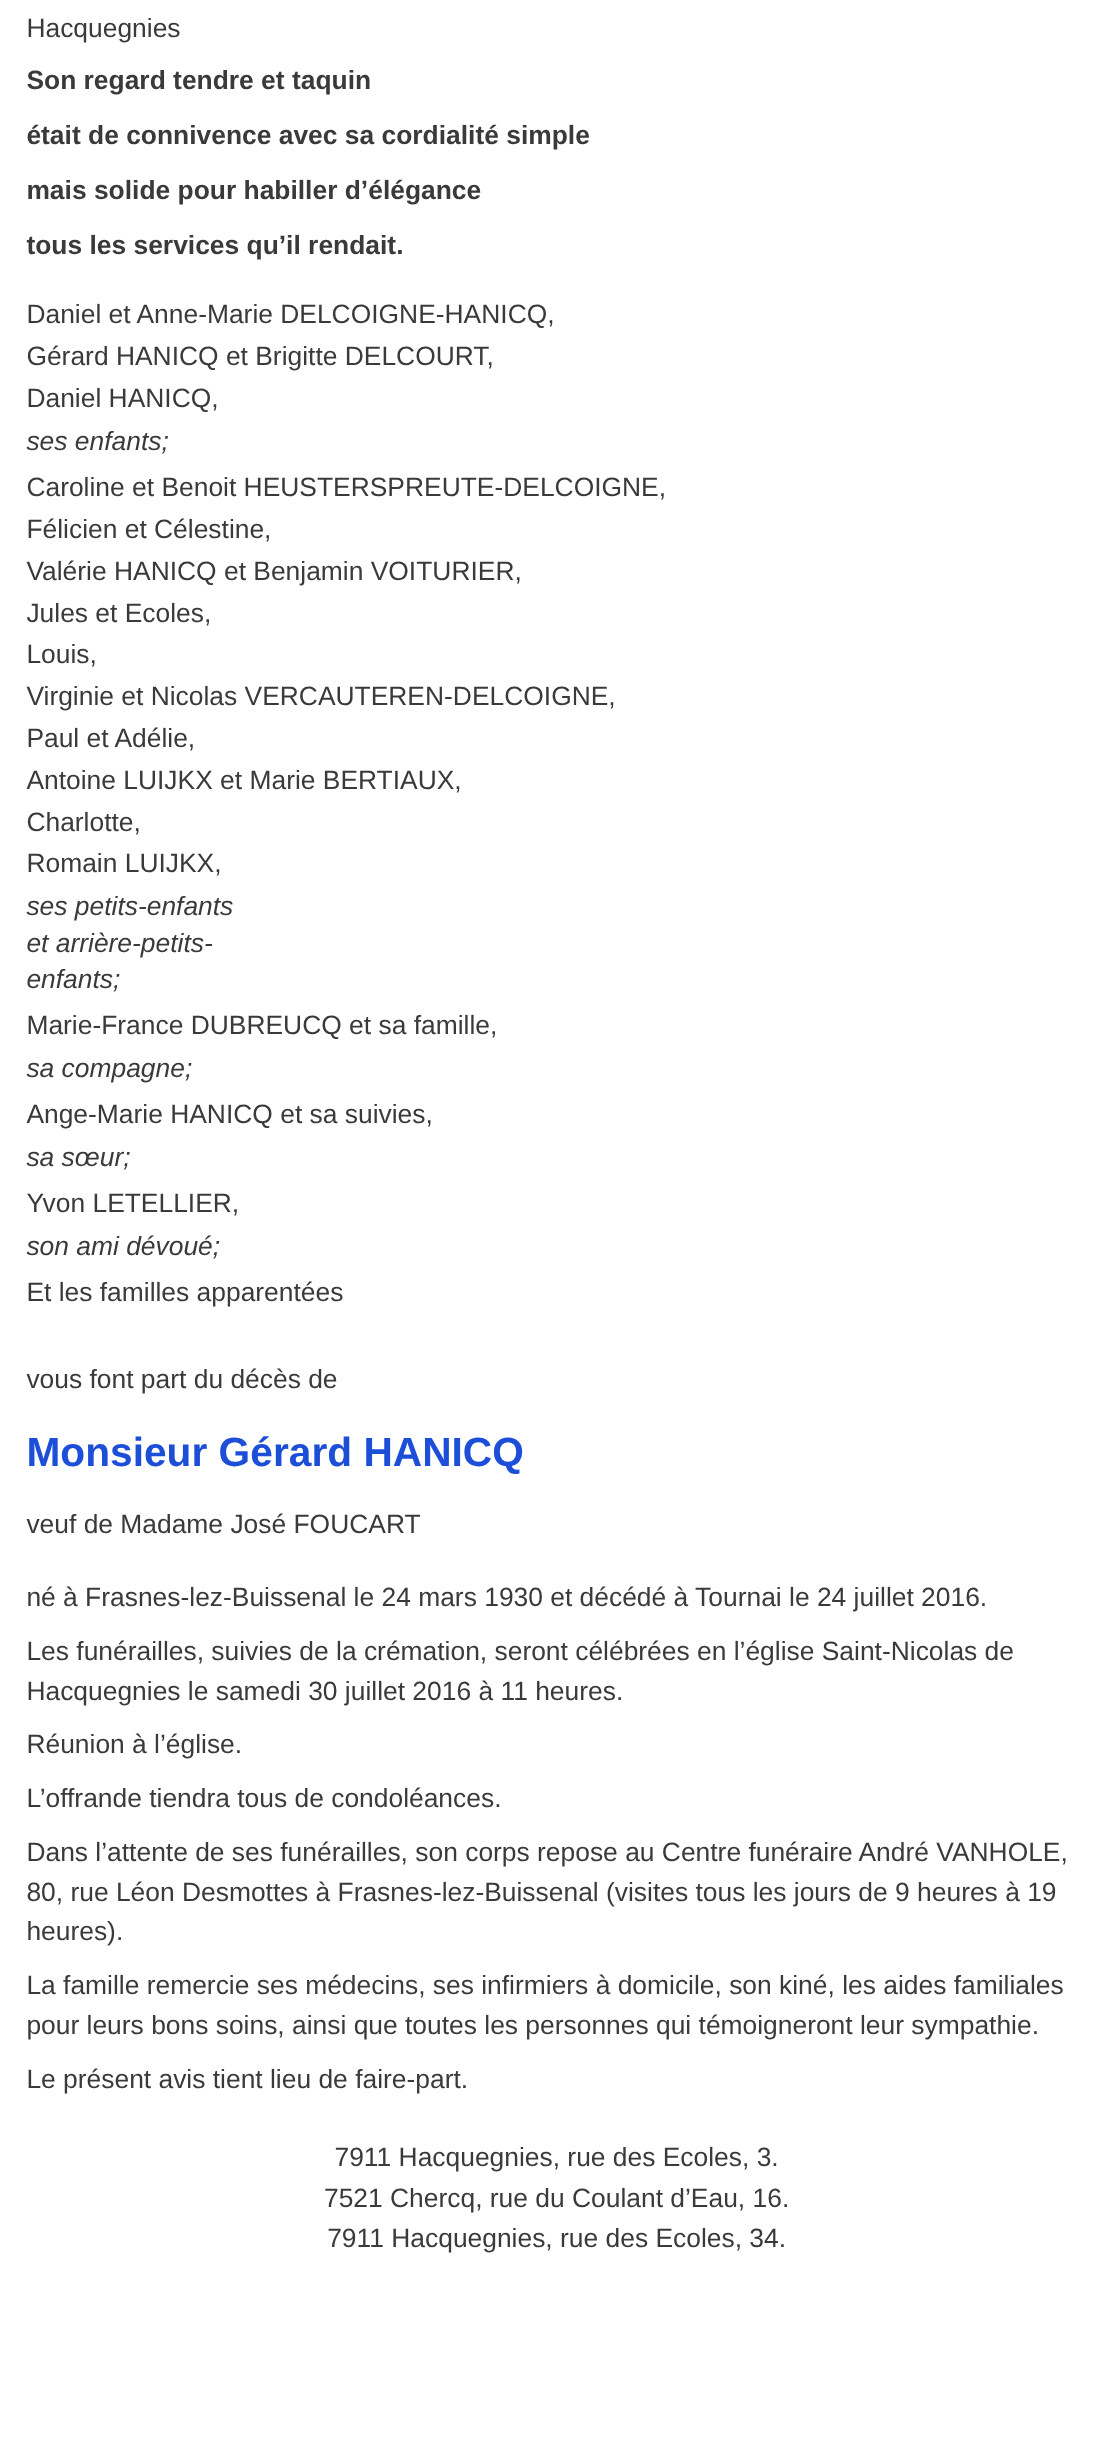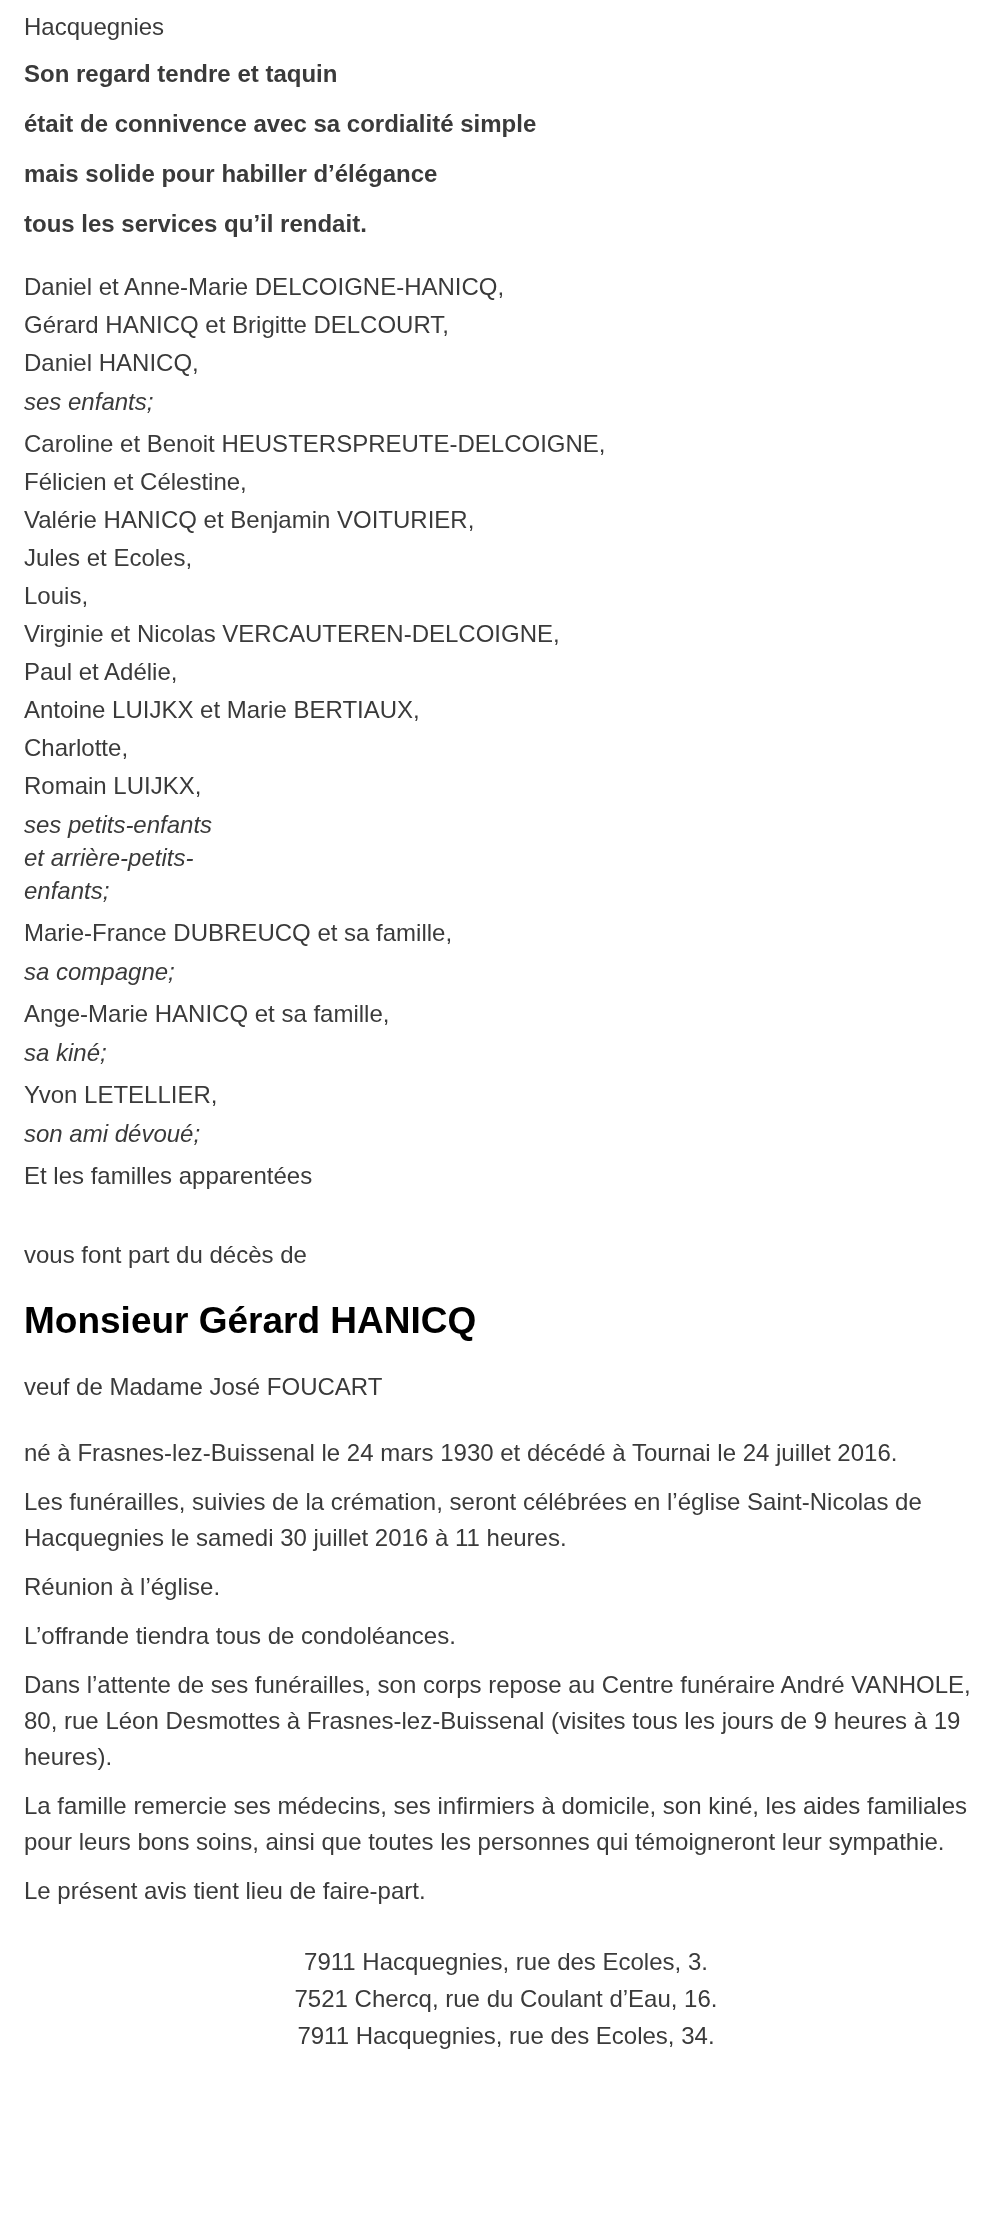--- a/index.html
+++ b/index.html
@@ -45,21 +45,21 @@
   }
   .intro-line {
     font-size: 24px;
     line-height: 36px;
     margin-top: 42px;
   }
   .deceased-name {
     font-size: 37px;
     font-weight: 700;
     line-height: 44px;
-    color: #000000;
+    color: #1d4ed8;
     margin: 26px 0 26px 0;
   }
   .widower-line {
     font-size: 24px;
     line-height: 36px;
     margin-bottom: 30px;
   }
   .para {
     font-size: 24px;
     line-height: 36px;
@@ -117,23 +117,23 @@
     </div>
 
     <div>
       <div class="name-line">Marie-France DUBREUCQ et sa famille,</div>
       <div class="relation-block">
         <div>sa compagne;</div>
       </div>
     </div>
 
     <div>
-      <div class="name-line">Ange-Marie HANICQ et sa famille,</div>
+      <div class="name-line">Ange-Marie HANICQ et sa suivies,</div>
       <div class="relation-block">
-        <div>sa kiné;</div>
+        <div>sa sœur;</div>
       </div>
     </div>
 
     <div>
       <div class="name-line">Yvon LETELLIER,</div>
       <div class="relation-block">
         <div>son ami dévoué;</div>
       </div>
     </div>
 

